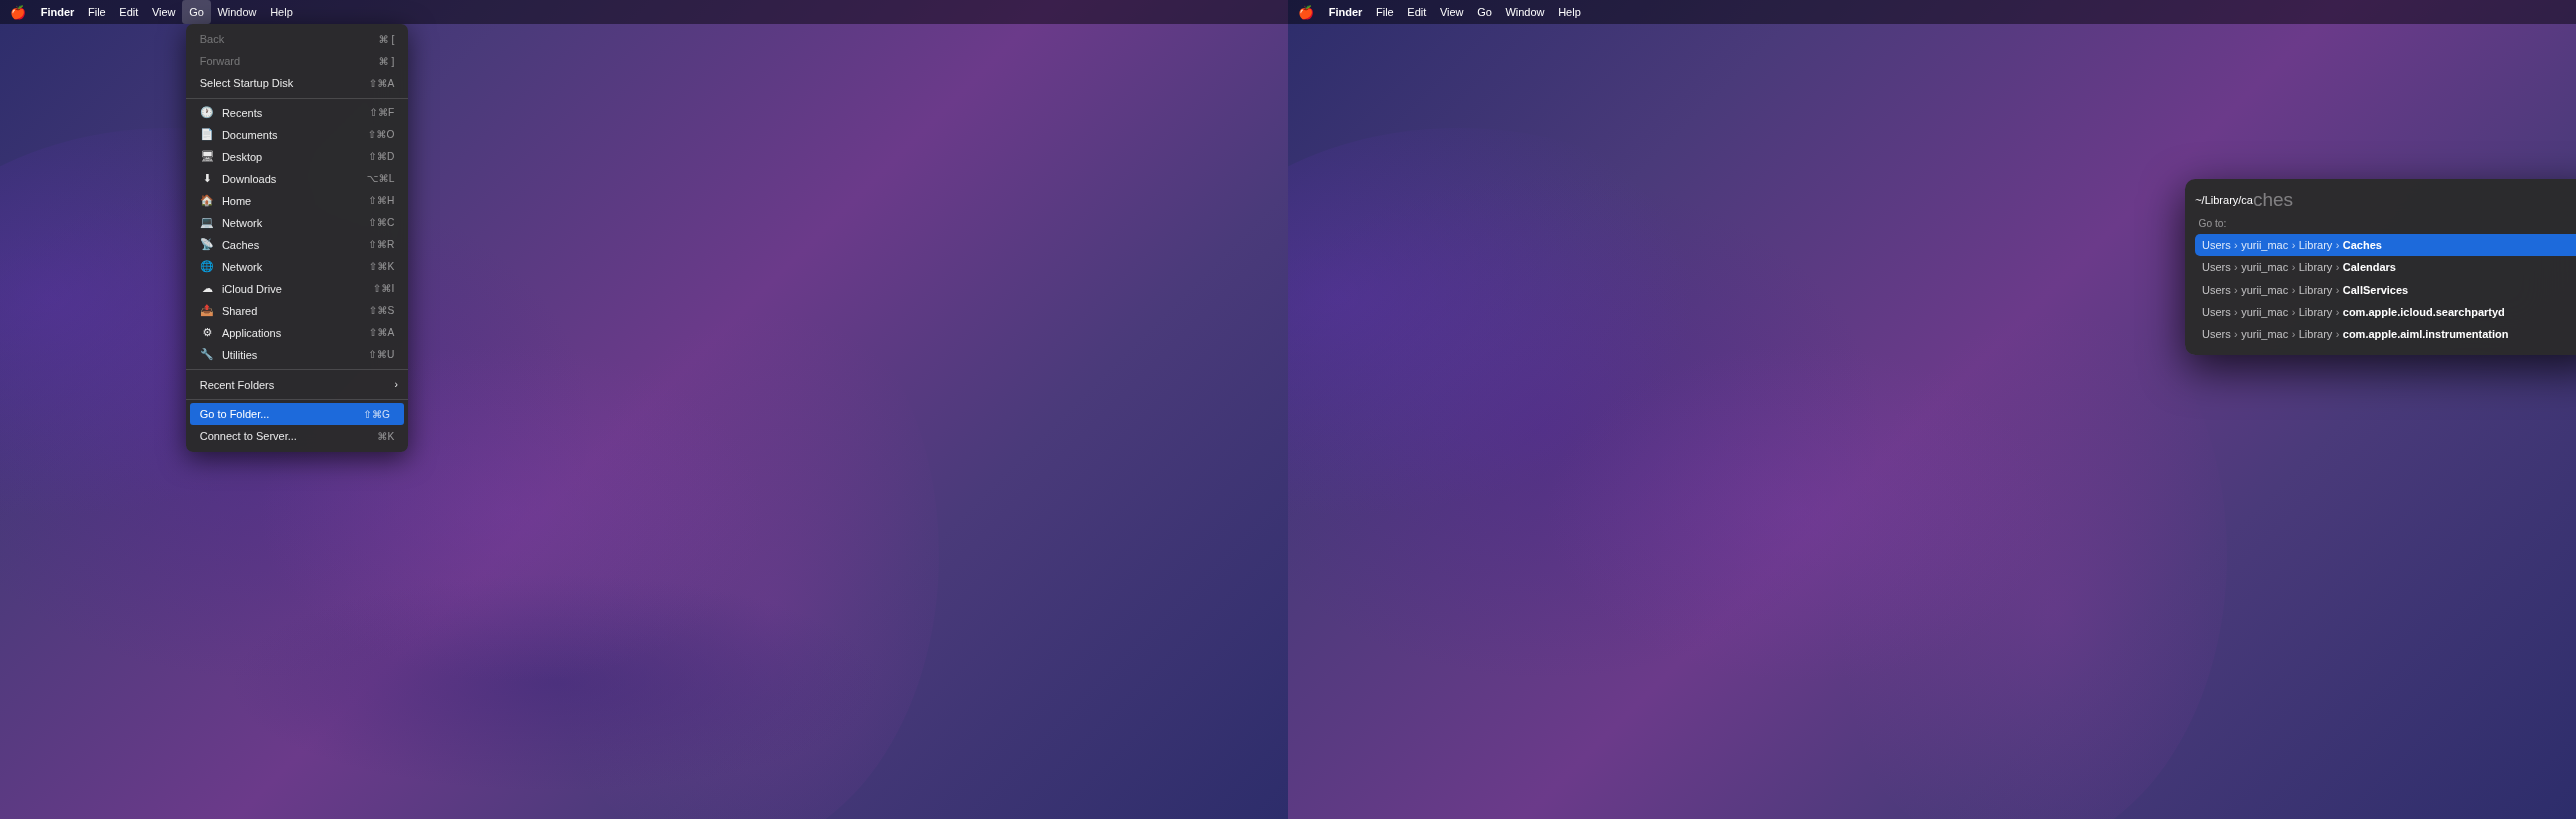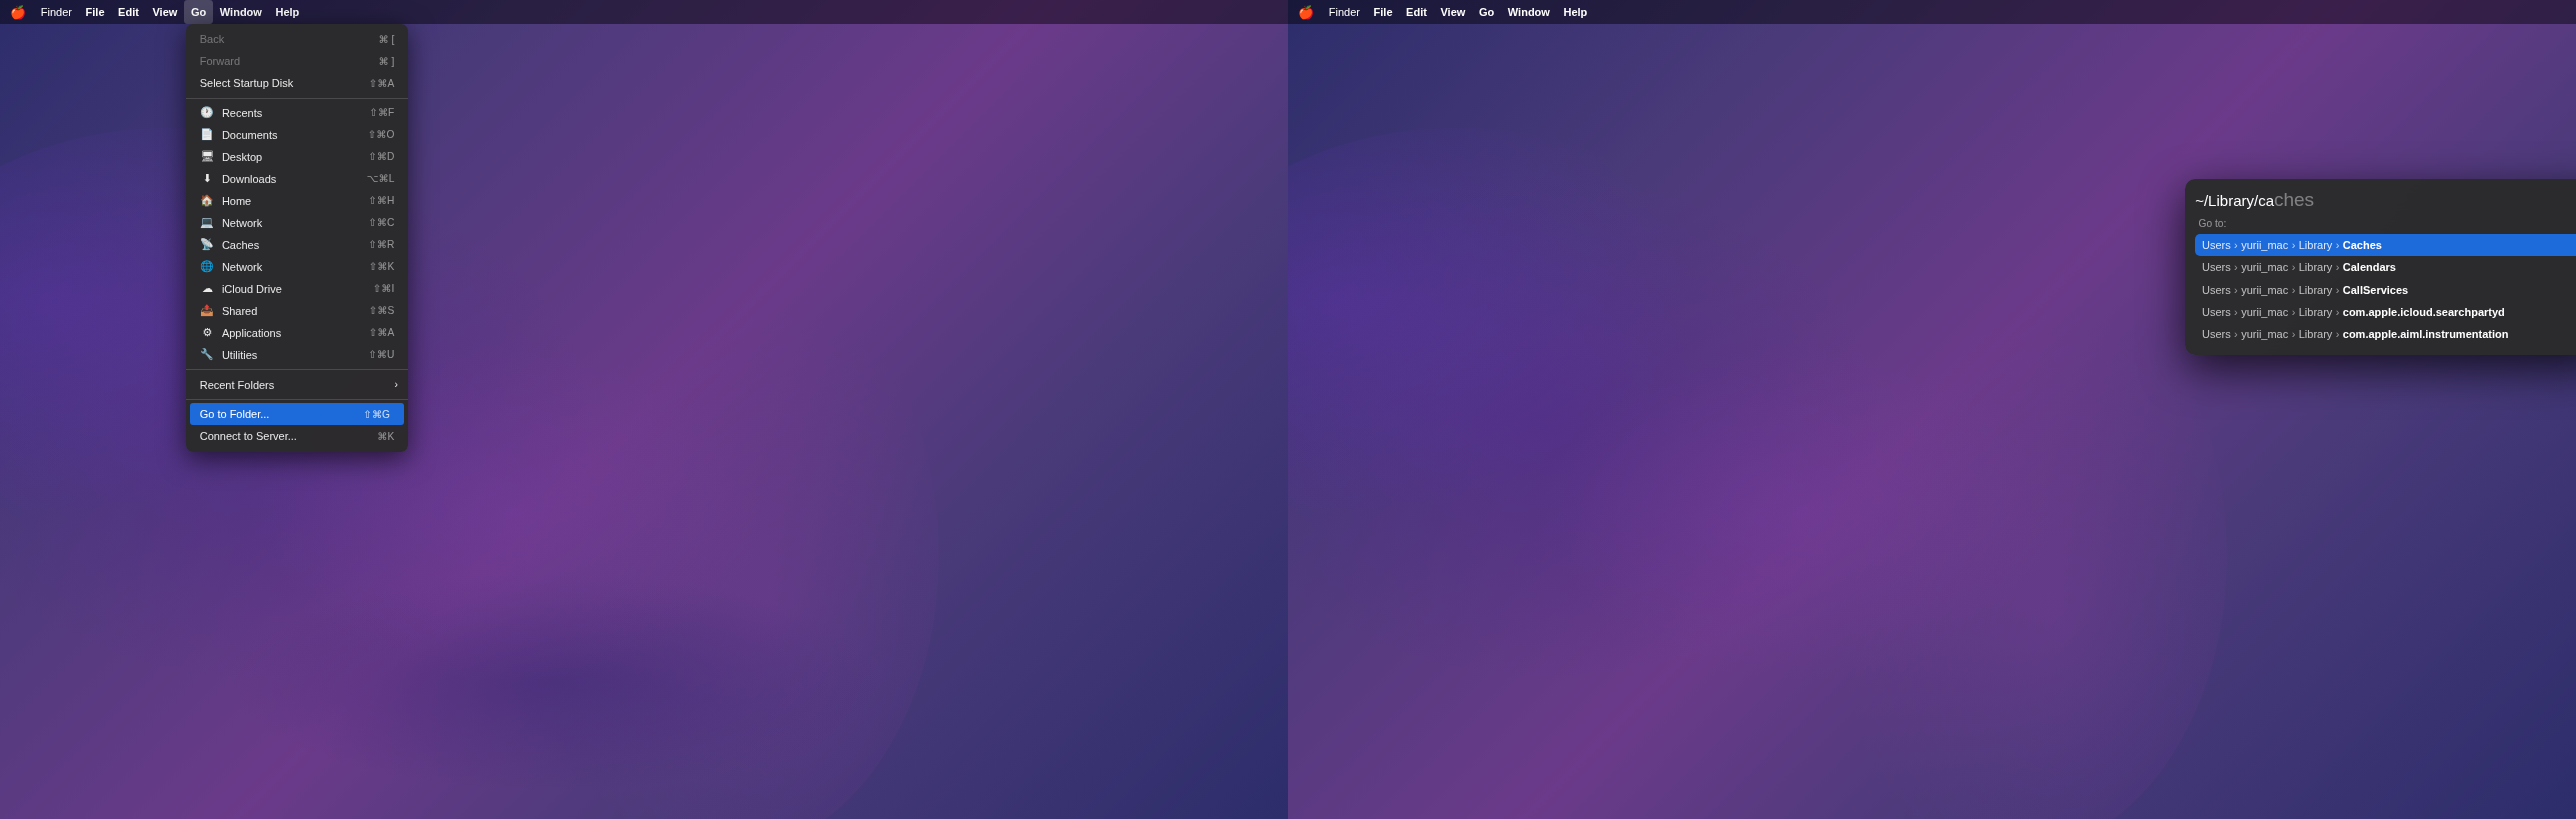--- a/index.html
+++ b/index.html
@@ -58,29 +58,28 @@
 
     .menubar-item {
       color: white;
       font-size: 11px;
       padding: 0 6.8px;
       height: 24px;
       display: flex;
       align-items: center;
       cursor: pointer;
       border-radius: 3.4px;
-      font-weight: bold;
     }
 
     .menubar-item:hover, .menubar-item.active {
       background: rgba(255,255,255,0.2);
     }
 
     .menubar-item.bold {
-      font-weight: 400;
+      font-weight: 700;
     }
 
     
     .dropdown-menu {
       position: absolute;
       top: 24px;
       left: 186px;
       width: 222px;
       background: rgba(42, 42, 42, 0.97);
       border-radius: 6.8px;
@@ -163,21 +162,21 @@
 
     .dialog-header {
       display: flex;
       align-items: center;
       position: relative;
       margin-bottom: 6.8px;
     }
 
     .dialog-input-typed {
       color: white;
-      font-size: 15px;
+      font-size: 11px;
     }
 
     .dialog-input-ghost {
       color: rgba(255,255,255,0.4);
       font-size: 19px;
     }
 
     .dialog-go-to-label {
       color: rgba(255,255,255,0.5);
       font-size: 10.2px;

